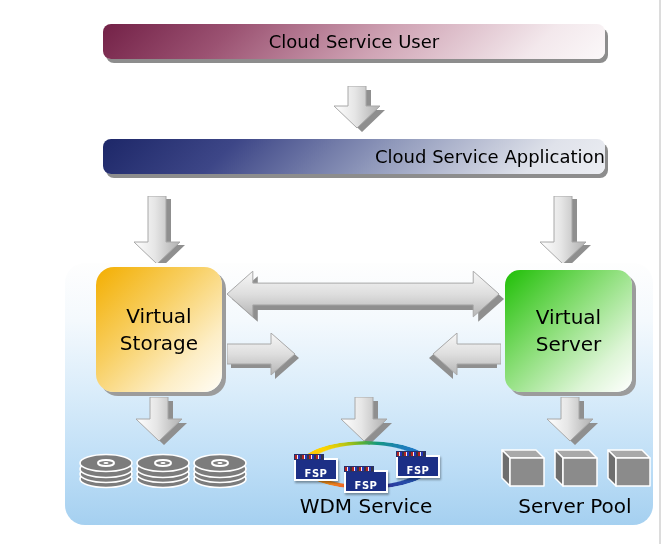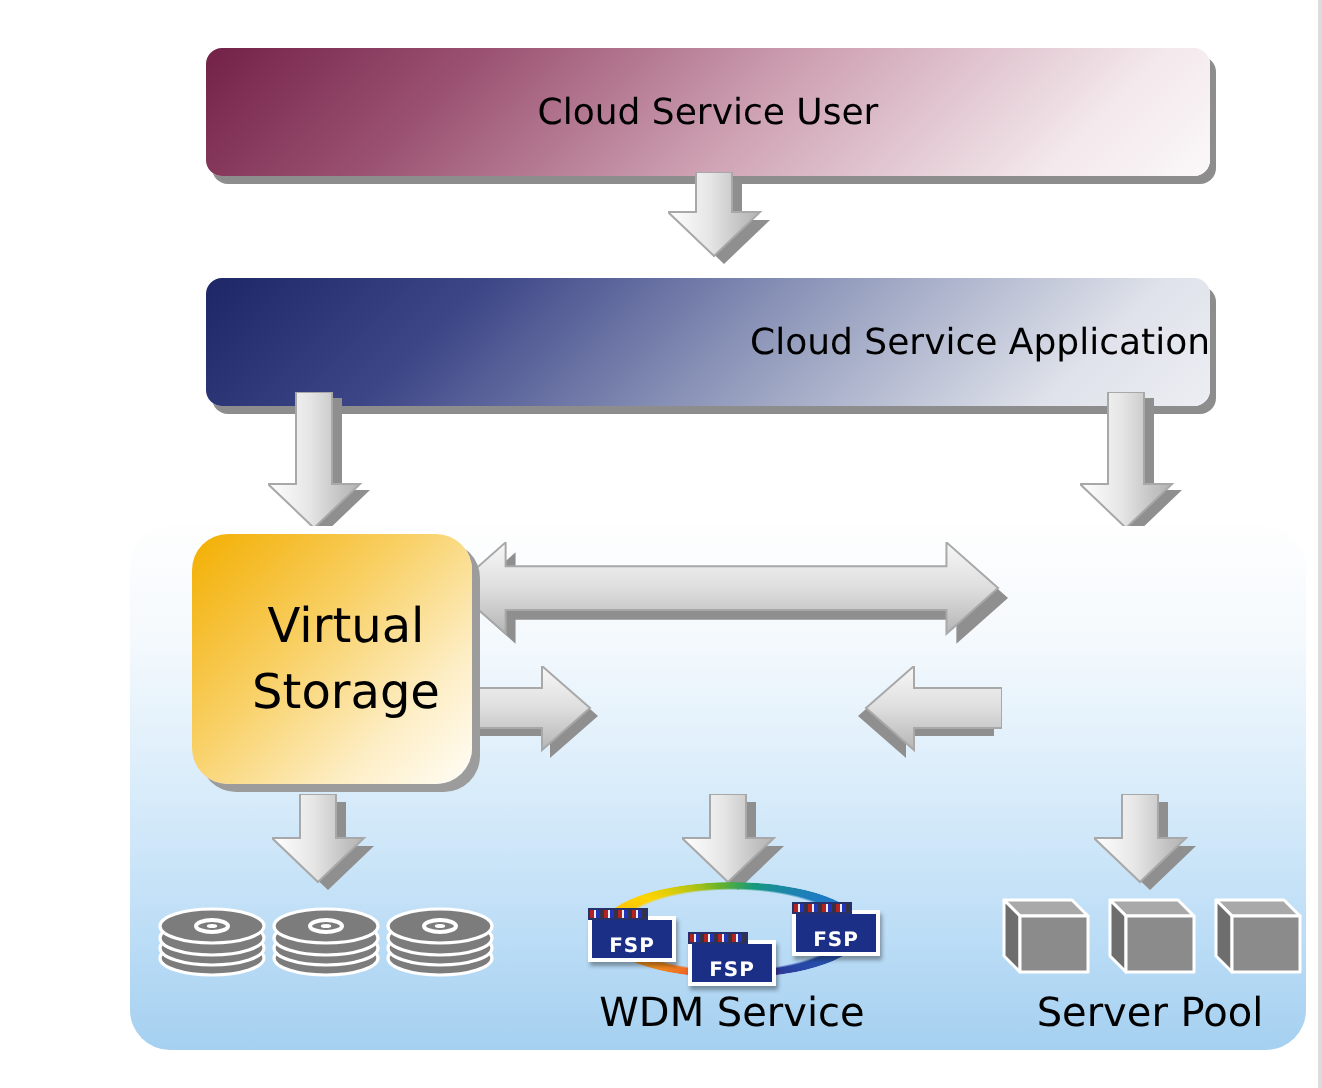--- a/index.html
+++ b/index.html
@@ -1,27 +1,27 @@
 <!DOCTYPE html>
 <html><head>
 <meta charset="utf-8">
 <style>
   html,body{margin:0;padding:0;background:#fff;}
   .stage{position:relative;width:661px;height:544px;background:#ffffff;overflow:hidden;
          font-family:"DejaVu Sans","Liberation Sans",sans-serif;color:#000;
          border-right:2px solid #dcdcdc;box-sizing:border-box;}
-  .bar{position:absolute;left:103px;width:502px;height:64px;border-radius:8px;
+  .bar{position:absolute;left:103px;width:502px;height:35px;border-radius:8px;
        display:flex;align-items:center;justify-content:center;font-size:18px;
        box-shadow:3px 4px 0 #8d8d8d;}
   .bar-user{top:24px;background:linear-gradient(135deg,#732147 0%,#9b5272 25%,#cfa3b4 55%,#f3e8ec 85%,#fbf8f9 100%);}
   .bar-app{top:139px;background:linear-gradient(135deg,#1d2768 0%,#3d4687 25%,#9099bb 55%,#dfe2ea 85%,#eceef3 100%);justify-content:flex-end;}
   .panel{position:absolute;left:65px;top:263px;width:588px;height:262px;border-radius:20px;
          background:linear-gradient(180deg,#fefefe 0%,#f4f9fd 22%,#d9ecfa 50%,#bcddf6 78%,#a5d0f0 100%);}
   .vbox{position:absolute;display:flex;align-items:center;justify-content:center;
-        text-align:center;font-size:24px;line-height:1.35;box-shadow:4px 4px 0 #9c9c9c;padding-left:14px;}
+        text-align:center;font-size:20px;line-height:1.35;box-shadow:4px 4px 0 #9c9c9c;}
   .vbox-storage{left:96px;top:267px;width:126px;height:125px;border-radius:18px;
         background:linear-gradient(135deg,#f3ae00 0%,#f8cf62 40%,#fdeec6 75%,#fffdf6 100%);}
   .vbox-server{left:505px;top:270px;width:127px;height:122px;border-radius:15px;
         background:linear-gradient(135deg,#1fbf06 0%,#83dc6f 40%,#ddf5d6 78%,#ffffff 100%);}
   .vbox-network{left:302px;top:321px;width:122px;height:72px;border-radius:12px;
         background:linear-gradient(135deg,#fb0606 0%,#fc8383 48%,#fee7e7 85%,#ffffff 100%);}
   .arr{position:absolute;}
   .arr svg{display:block;width:100%;height:100%;}
   .pool-label{position:absolute;width:200px;top:494px;font-size:20px;text-align:center;}
   .disk-row{position:absolute;left:78px;top:450px;display:flex;gap:1px;}
@@ -106,20 +106,23 @@
   <div class="arr" style="left:428px;top:333px;width:73px;height:47px;transform:scaleX(-1)">
     <svg viewBox="0 0 73 47">
       <path d="M0 11 H44 V0 L68 21 L44 42 V31 H0 Z" transform="translate(4,4)" fill="#8f8f8f"></path>
       <path d="M0 11 H44 V0 L68 21 L44 42 V31 H0 Z" fill="url(#gradH)" stroke="#a8a8a8" stroke-width="1"></path>
     </svg>
   </div>
 
   <div class="vbox vbox-storage">
     <span>Virtual Storage</span>
   </div>
+  <div class="vbox vbox-server">
+    <span>Virtual Server</span>
+  </div>
 
   <div class="arr" style="left:136px;top:397px;width:52px;height:49px">
     <svg viewBox="0 0 52 49">
       <path d="M14 0 H32 V22 H46 L23 44 L0 22 H14 Z" transform="translate(5,4)" fill="#8f8f8f"></path>
       <path d="M14 0 H32 V22 H46 L23 44 L0 22 H14 Z" fill="url(#gradV)" stroke="#a8a8a8" stroke-width="1"></path>
     </svg>
   </div>
   <div class="arr" style="left:341px;top:397px;width:52px;height:49px">
     <svg viewBox="0 0 52 49">
       <path d="M14 0 H32 V22 H46 L23 44 L0 22 H14 Z" transform="translate(5,4)" fill="#8f8f8f"></path>

